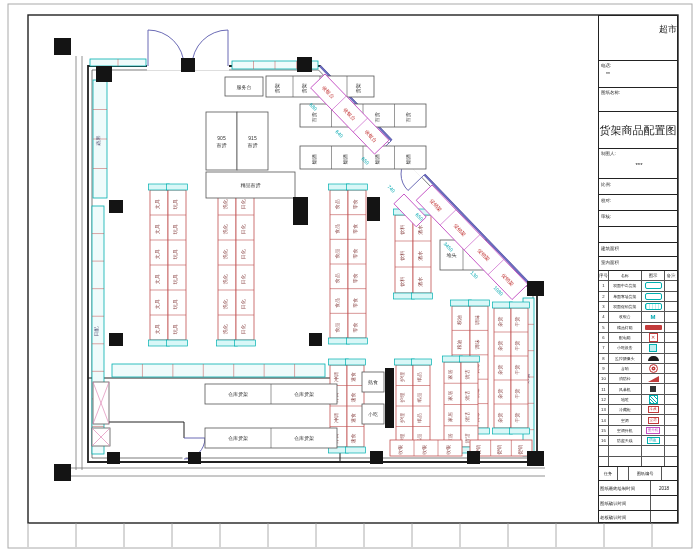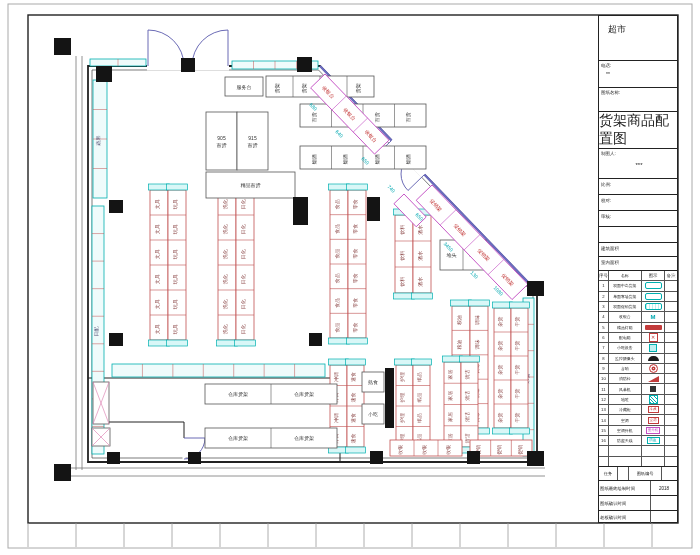--- a/index.html
+++ b/index.html
@@ -4,25 +4,25 @@
 <style>
   html,body{margin:0;padding:0;background:#fff;}
   body{width:700px;height:555px;position:relative;overflow:hidden;
        font-family:"Liberation Sans","DejaVu Sans",sans-serif;}
   #plan-svg{position:absolute;left:0;top:0;}
   
   .tblock{position:absolute;left:598px;top:15px;width:80px;height:508px;
           border:1px solid #222;box-sizing:border-box;background:#fff;
           display:flex;flex-direction:column;font-size:5px;color:#222;}
   .tb-row{border-bottom:1px solid #222;box-sizing:border-box;position:relative;flex:none;}
-  .tb-store{height:45px;font-size:9px;padding:7px 0 0 9px;}
+  .tb-store{height:45px;font-size:9px;padding:7px 0 0 9px;text-align:right;}
   .tb-phone{height:27px;padding:2px 0 0 2px;font-size:4.5px;}
   .tb-phone .val{margin:3px 0 0 5px;font-size:5px;}
   .tb-dwgname{height:24px;padding:2px 0 0 2px;font-size:4.5px;}
-  .tb-title{height:37px;display:flex;align-items:center;justify-content:center;font-size:14px;}
+  .tb-title{height:37px;display:flex;align-items:center;justify-content:center;font-size:11px;}
   .tb-drafter{height:30px;padding:2px 0 0 2px;font-size:4.5px;}
   .tb-drafter .val{text-align:center;margin-top:6px;font-size:6px;}
   .tb-small{height:16px;padding:3px 0 0 2px;font-size:4.5px;}
   .tb-area{height:14px;padding:3px 0 0 2px;font-size:4.5px;}
   .tb-blank{height:16px;}
   
   .tb-legend{height:196px;display:flex;flex-direction:column;font-size:4.2px;}
   .leg-row{flex:1;display:flex;border-bottom:.5px solid #555;align-items:stretch;min-height:0;}
   .leg-row:last-child{border-bottom:none;}
   .leg-c{border-right:.5px solid #555;display:flex;align-items:center;justify-content:center;

